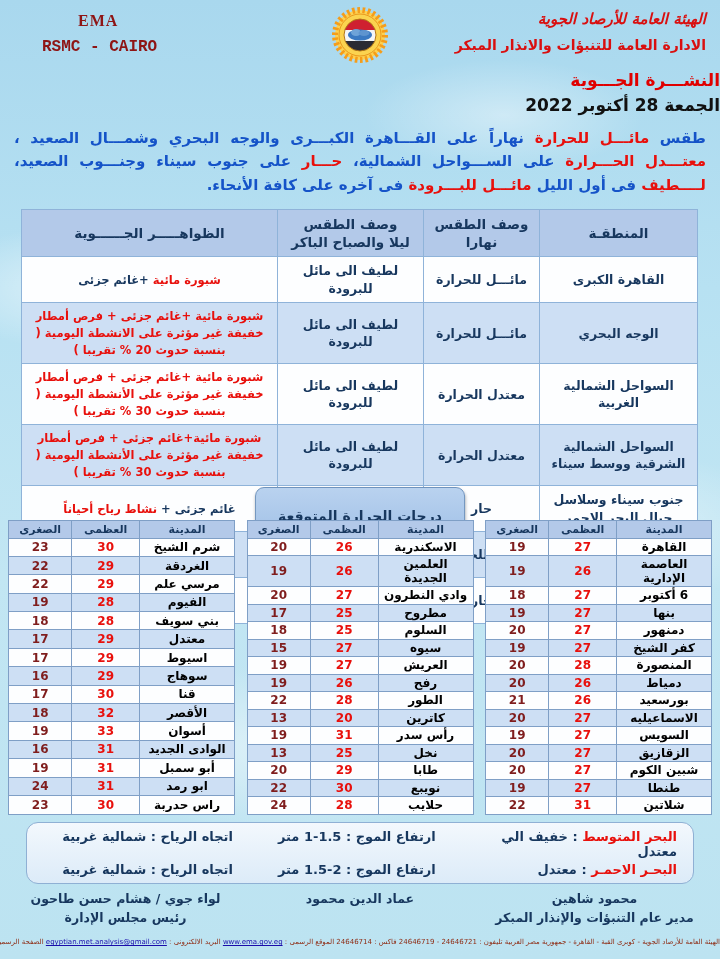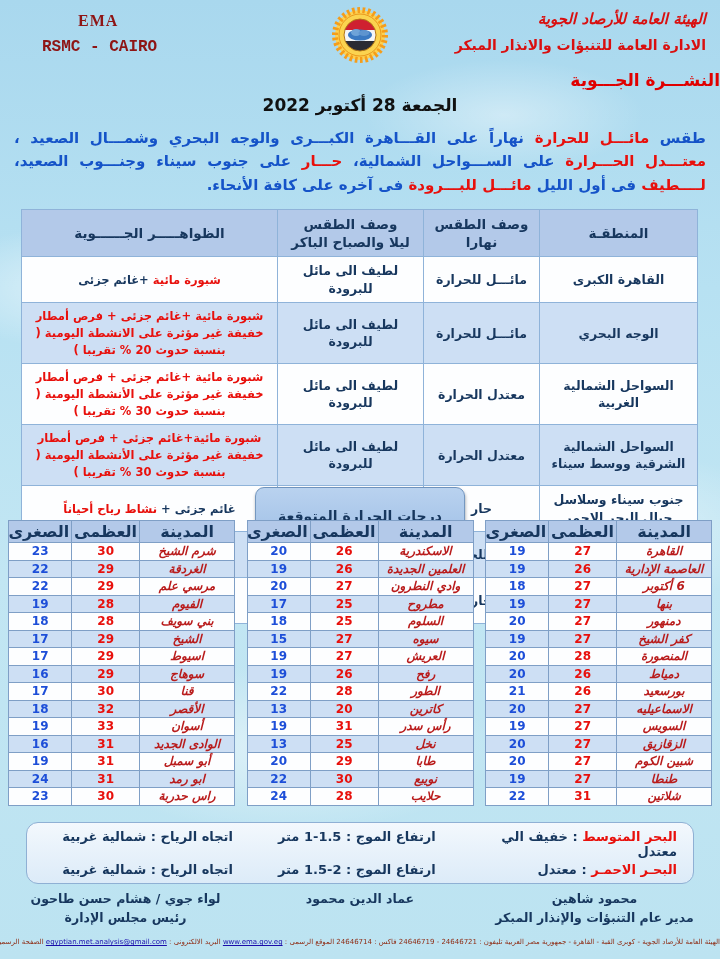--- a/index.html
+++ b/index.html
@@ -20,21 +20,21 @@
   .seg-dred { color:#8e2a12; }
   .seg-link { color:#1a0dab; text-decoration:underline; }
 
   
   .ema    { position:absolute; top:12px;  left:78px;  color:#8e1515; font-family:"Liberation Serif", serif; font-size:16px; letter-spacing:1px;text-align:center; }
   .rsmc   { position:absolute; top:38px;  left:42px;  color:#8e1515; font-family:Liberation Mono, monospace; font-size:16px; }
   .org1   { position:absolute; top:10px;  right:14px; color:#d90f0f; font-size:15px;font-style:italic; }
   .org2   { position:absolute; top:37px;  right:14px; color:#d90f0f; font-size:14px; }
   .logo   { position:absolute; top:6px;   left:331px; width:58px; height:58px; }
   .btitle { position:absolute; top:70px;  width:100%; color:#e00000; font-size:17px; }
-  .bdate  { position:absolute; top:95px;  width:100%; text-align:center; color:#111; font-size:17px; }
+  .bdate  { position:absolute; top:95px;  width:100%; color:#111; font-size:17px; }
 
   
   .summary { position:absolute; top:127px; right:14px; left:14px; font-size:15px; line-height:1.55; text-align:justify; }
 
   
   .forecast { position:absolute; top:209px; right:22px; left:22px; border-collapse:collapse; table-layout:fixed; width:676px; background:#fdfeff; }
   .forecast th, .forecast td { border:1px solid #8fb3d9; text-align:center; vertical-align:middle; color:#17375e; }
   .forecast th { background:#b3c9e9; font-size:13.5px; padding:5px 3px; white-space:pre-line; line-height:1.35; }
   .forecast td { font-size:12.5px; padding:5px 5px; line-height:1.4; }
   .forecast td.c-phen { font-size:11.5px; line-height:1.45; }
@@ -42,23 +42,23 @@
   .forecast tr:nth-child(odd) td { background:#fdfeff; }
   .col-region{width:158px} .col-day{width:116px} .col-night{width:146px} .col-phen{width:256px}
 
   
   .temp-title { position:absolute; top:487px; left:50%; transform:translateX(-50%);
     background:linear-gradient(#b9d2ef,#9fbfe6); border:1px solid #6f93bd; border-radius:9px;
     color:#17375e; font-size:14px; padding:20px 22px; box-shadow:0 2px 3px rgba(0,0,0,.25); }
   .temp-wrap { position:absolute; top:520px; right:8px; left:8px; display:flex; justify-content:space-between; }
   .temp-table { border-collapse:collapse; table-layout:fixed; width:227px; background:#fdfeff; }
   .temp-table th, .temp-table td { border:1px solid #7f9fc6; text-align:center; padding:1px 2px; height:17.5px; }
-  .temp-table th { background:#b3c9e9; color:#17375e; font-size:16px; }
+  .temp-table th { background:#b3c9e9; color:#17375e; font-size:11px; }
   .temp-table td { font-size:12px; }
-  .temp-table td.t-city{ color:#b91c1c;font-style:italic; } .temp-table td.t-max{ color:#e8100c; } .temp-table td.t-min{ color:#1d4ed8; }
+  .temp-table td.t-city{ color:#000000; } .temp-table td.t-max{ color:#e8100c; } .temp-table td.t-min{ color:#7f1d1d; }
   .temp-table tr:nth-child(even) td { background:#cddff4; }
   .tc-city{width:42%} .tc-max{width:30%} .tc-min{width:28%}
 
   
   .sea { position:absolute; top:822px; right:26px; left:26px; height:62px;
     background:linear-gradient(#f3f8fd,#dcebf8); border:1px solid #8fb0d4; border-radius:12px;
     display:flex; flex-direction:column; justify-content:space-evenly; padding:2px 16px; }
   .sea-row { display:flex; font-size:13px; color:#17375e; }
   .sea-row .sc1{ width:34%; } .sea-row .sc2{ width:33%; text-align:center; } .sea-row .sc3{ width:33%; text-align:center; }
 
@@ -382,21 +382,21 @@
             <td class="t-city">الفيوم</td>
             <td class="t-max">28</td>
             <td class="t-min">19</td>
           </tr>
           <tr>
             <td class="t-city">بني سويف</td>
             <td class="t-max">28</td>
             <td class="t-min">18</td>
           </tr>
           <tr>
-            <td class="t-city">الشيخ</td>
+            <td class="t-city">معتدل</td>
             <td class="t-max">29</td>
             <td class="t-min">17</td>
           </tr>
           <tr>
             <td class="t-city">اسيوط</td>
             <td class="t-max">29</td>
             <td class="t-min">17</td>
           </tr>
           <tr>
             <td class="t-city">سوهاج</td>

